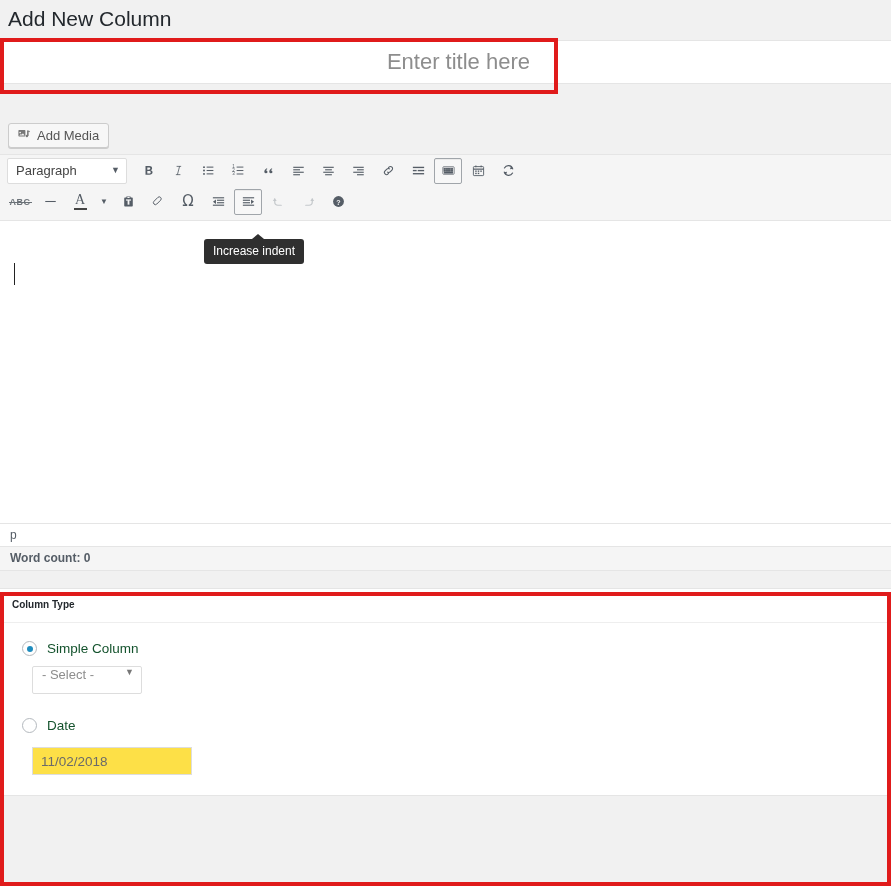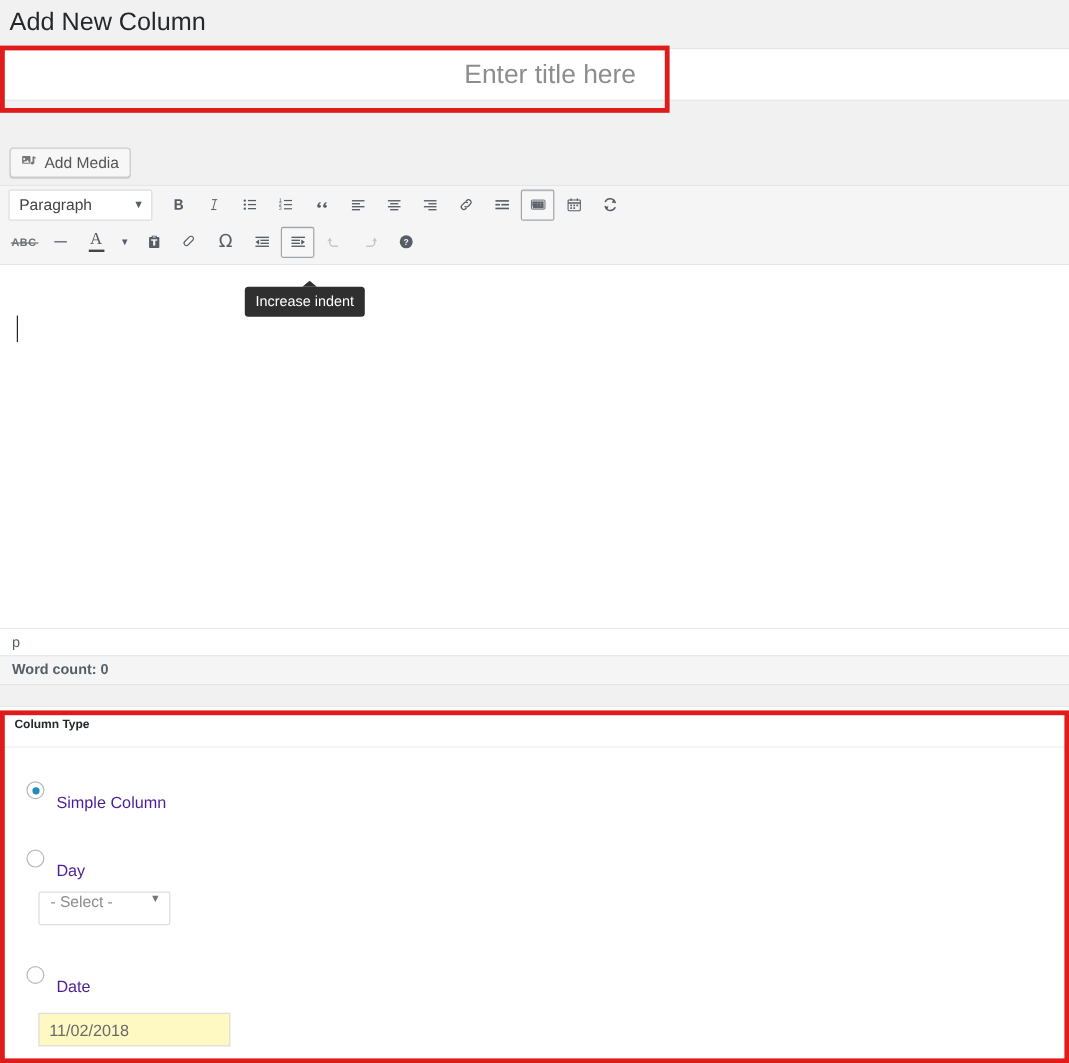--- a/index.html
+++ b/index.html
@@ -306,22 +306,21 @@
   }
   .radio.checked::after {
     content: "";
     width: 6px;
     height: 6px;
     border-radius: 50%;
     background: #1e8cbe;
   }
   .radio-label {
     font-size: 13.5px;
-    color: #4c1d95;
-    margin-top: 20px;
+    color: #14532d;
   }
   #day-select {
     width: 110px;
     height: 28px;
     border: 1px solid #ddd;
     background: #fff;
     border-radius: 2px;
     display: flex;
     align-items: flex-start;
     justify-content: space-between;
@@ -330,21 +329,21 @@
     font-size: 13px;
     color: #8d8d8d;
     cursor: pointer;
     margin: 10px 0 0 10px;
   }
   #day-select .caret { font-size: 9px; color: #777; }
   #date-input {
     width: 160px;
     height: 28px;
     border: 1px solid #ddd;
-    background: #fef9c3;
+    background: #fde047;
     border-radius: 0;
     box-sizing: border-box;
     font-size: 13.5px;
     color: #6a6a6a;
     padding: 0 8px;
     margin: 10px 0 0 10px;
     font-family: "Liberation Sans", sans-serif;
     outline: none;
   }
   .mt-day { margin-top: 22px; }
@@ -608,24 +607,20 @@
 <div id="coltype-gap"></div>
 <div id="coltype-panel">
   <div id="coltype-header">Column Type</div>
   <div id="coltype-body">
 
     <div class="radio-row">
       <span class="radio checked"></span>
       <span class="radio-label">Simple Column</span>
     </div>
 
-    <div class="radio-row mt-day">
-      <span class="radio"></span>
-      <span class="radio-label">Day</span>
-    </div>
 
     <div id="day-select">
       <span>- Select -</span>
       <span class="caret">▼</span>
     </div>
 
     <div class="radio-row mt-date">
       <span class="radio"></span>
       <span class="radio-label">Date</span>
     </div>

